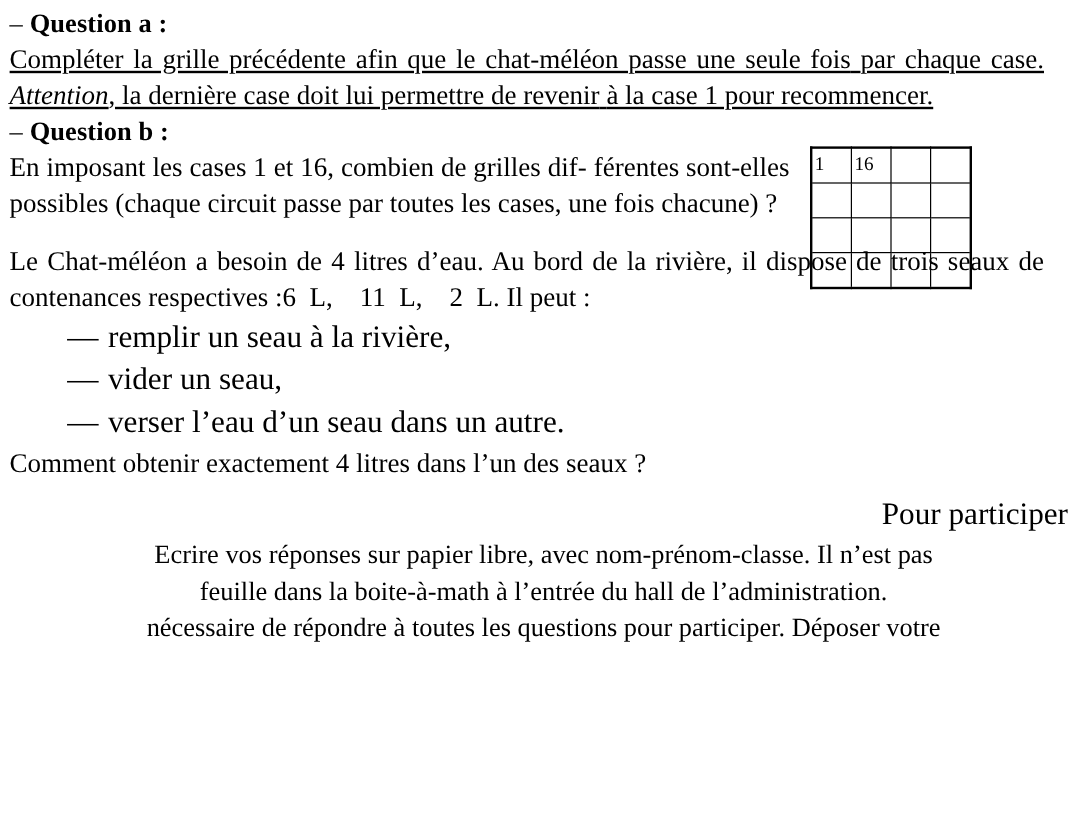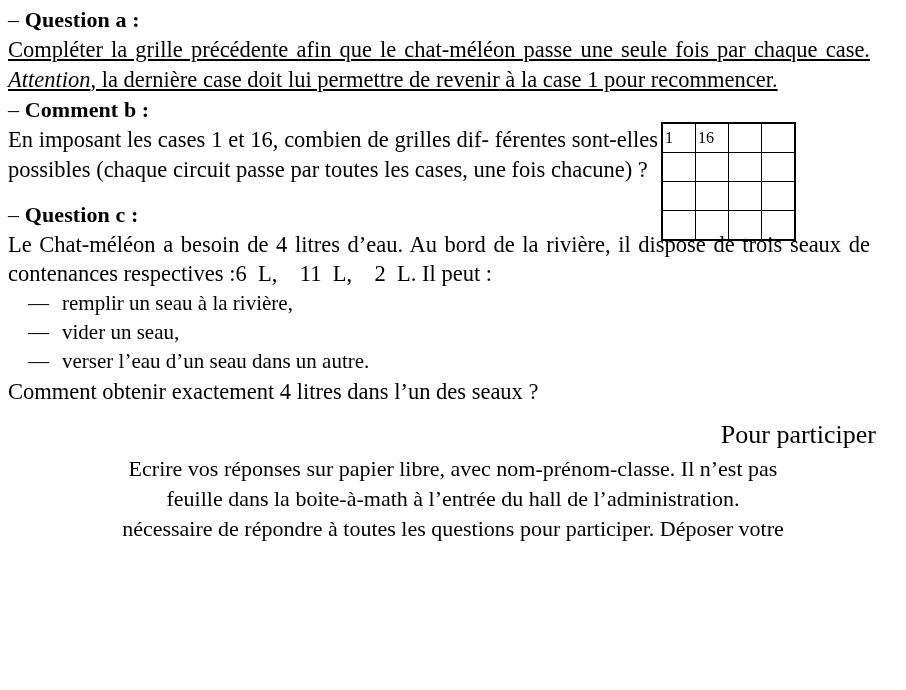--- a/index.html
+++ b/index.html
@@ -12,21 +12,21 @@
     background: #ffffff;
     font-family: "Liberation Serif", "DejaVu Serif", serif;
     color: #000000;
     overflow: hidden;
   }
   .page {
     position: relative;
     width: 906px;
     height: 498px;
     box-sizing: border-box;
-    padding: 8px 24px 0 8px;
+    padding: 8px 10px 0 8px;
   }
   .qhead {
     font-size: 22px;
     font-weight: bold;
     line-height: 1.12;
     margin: 0;
     letter-spacing: 0.1px;
   }
   .qhead .dash {
     font-weight: normal;
@@ -83,23 +83,23 @@
   .buckets {
     display: inline;
     white-space: pre;
   }
   ul.dash-list {
     list-style: none;
     margin: 0;
     padding: 0;
   }
   ul.dash-list li {
-    font-size: 21px;
+    font-size: 26px;
     line-height: 1.36;
-    margin-left: 20px;
+    margin-left: 48px;
     text-indent: 0;
   }
   ul.dash-list li .emdash {
     display: inline-block;
     width: 34px;
   }
   .closing {
     margin-top: 14px;
   }
   .participate {
@@ -133,21 +133,21 @@
       <span>Question a :</span>
     </div>
     <p class="body-text qa-text"><span>Compléter la grille précédente afin que le chat-méléon passe une seule fois</span>
       <span>par chaque case. </span><span class="italic">Attention</span><span>, la dernière case doit lui permettre de revenir</span>
       <span>à la case 1 pour recommencer.</span></p>
   </div>
 
   <div class="qb-wrap">
     <div class="qhead">
       <span class="dash">–</span>
-      <span>Comment b :</span>
+      <span>Question b :</span>
     </div>
     <p class="body-text qb-text"><span>En imposant les cases 1 et 16, combien de grilles dif-</span>
       <span>férentes sont-elles possibles (chaque circuit passe par</span>
       <span>toutes les cases, une fois chacune) ?</span></p>
 
     <div class="grid-holder">
       <table class="grid">
         <tbody>
             <tr>
           <td>1</td>
@@ -172,24 +172,20 @@
           <td></td>
           <td></td>
           <td></td>
         </tr>
       </tbody>
         </table>
     </div>
   </div>
 
   <div class="qc-block">
-    <div class="qhead">
-      <span class="dash">–</span>
-      <span>Question c :</span>
-    </div>
     <p class="body-text qc-text"><span>Le Chat-méléon a besoin de 4 litres d’eau. Au bord de la rivière, il dispose</span>
       <span>de trois seaux de contenances respectives :</span><span class="buckets">6  L,    11  L,    2  L.</span>
       <span>Il peut :</span></p>
 
     <ul class="dash-list">
       <li><span class="emdash">—</span><span>remplir un seau à la rivière,</span></li>
       <li><span class="emdash">—</span><span>vider un seau,</span></li>
       <li><span class="emdash">—</span><span>verser l’eau d’un seau dans un autre.</span></li>
     </ul>
 

